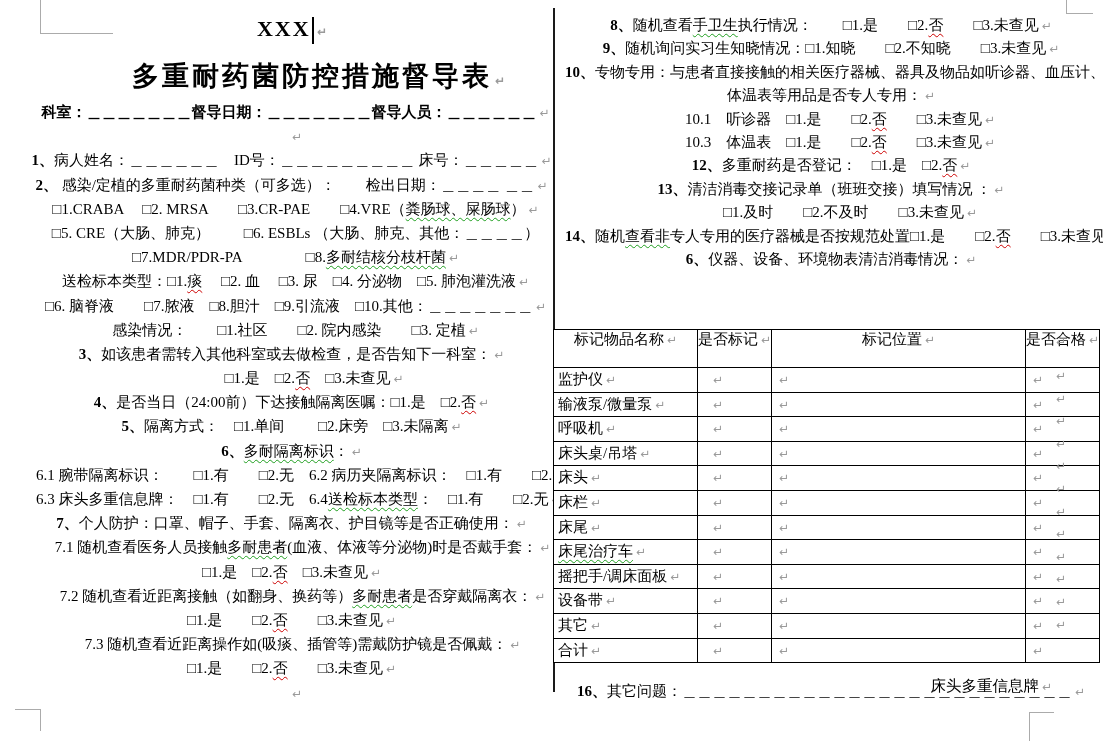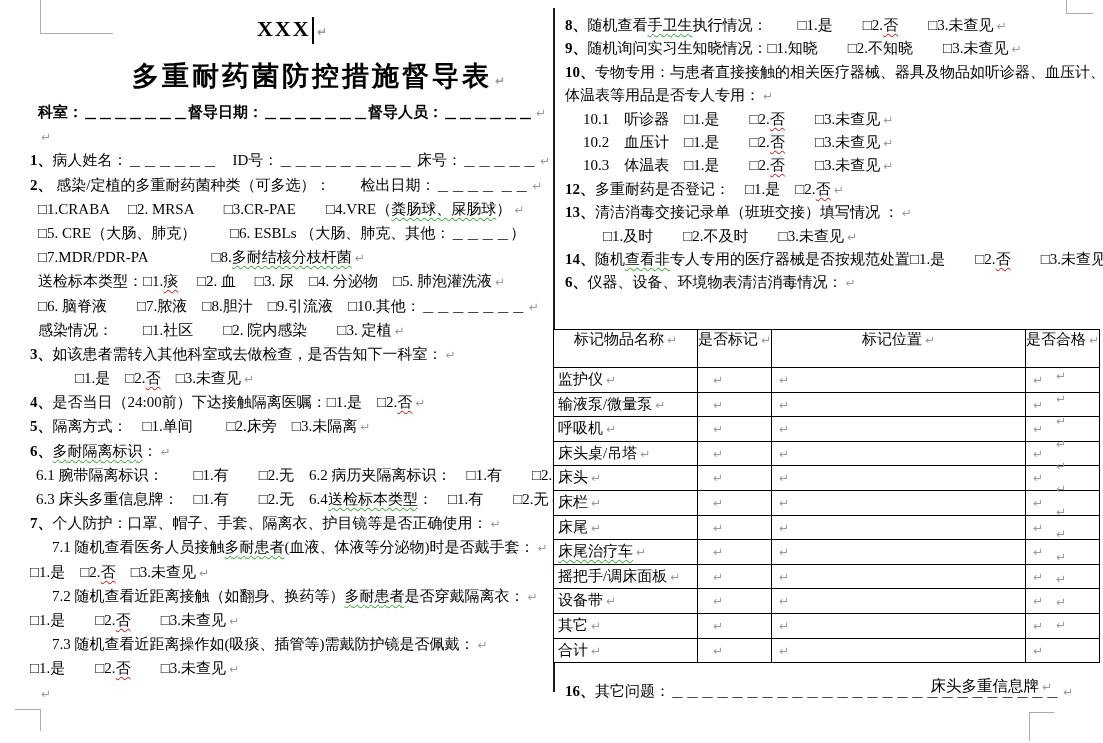--- a/index.html
+++ b/index.html
@@ -13,21 +13,21 @@
   .mark-tr{left:1066px;top:0;width:26px;height:13px;border-left:1px solid #ababab;border-bottom:1px solid #ababab;}
   .mark-bl{left:15px;top:709px;width:25px;height:21px;border-top:1px solid #ababab;border-right:1px solid #ababab;}
   .mark-br{left:1029px;top:712px;width:24px;height:28px;border-left:1px solid #ababab;border-top:1px solid #ababab;}
 
   .xxx-line{position:absolute;left:0;top:16px;width:586px;text-align:center;
             font-size:22px;font-weight:bold;letter-spacing:2px;}
   .caret{display:inline-block;width:2.5px;height:27px;background:#000;vertical-align:middle;margin-left:1px;}
   .doc-title{position:absolute;left:30px;top:58px;width:580px;text-align:center;
              font-size:27px;font-weight:bold;letter-spacing:3px;}
 
-  .col{position:absolute;font-size:15px;}
+  .col{position:absolute;font-size:15px;text-align:center;}
   #left-col{left:30px;top:100px;width:523px;}
   #left-col .fline{height:24.2px;line-height:24.2px;white-space:nowrap;}
   #right-col{left:565px;top:14px;width:532px;}
   #right-col .fline{height:23.4px;line-height:23.4px;white-space:nowrap;}
   #right-bottom{left:565px;top:646px;width:532px;font-size:15px;}
   #right-bottom .fline{height:23px;line-height:23px;white-space:nowrap;margin-top:34px;}
 
   .b{font-weight:bold;}
   .u-r{text-decoration:underline wavy #cc0000 1px;text-decoration-skip-ink:none;text-underline-offset:3px;}
   .u-g{text-decoration:underline wavy #1f9e1f 1px;text-decoration-skip-ink:none;text-underline-offset:3px;}
@@ -90,21 +90,20 @@
     </div>
 
   <div class="vdivider"></div>
 
   <div id="right-col" class="col">
       <div class="fline"><span class="b">8、</span><span>随机查看</span><span class="u-g">手卫生</span><span>执行情况：　　□1.是　　□2.</span><span class="u-r">否</span><span>　　□3.未查见</span><span class="pilcrow">↵</span></div>
       <div class="fline"><span class="b">9、</span><span>随机询问实习生知晓情况：□1.知晓　　□2.不知晓　　□3.未查见</span><span class="pilcrow">↵</span></div>
       <div class="fline"><span class="b">10、</span><span>专物专用：与患者直接接触的相关医疗器械、器具及物品如听诊器、血压计、</span></div>
       <div class="fline"><span>体温表等用品是否专人专用：</span><span class="pilcrow">↵</span></div>
       <div class="fline" style="padding-left: 18px;"><span>10.1　听诊器　□1.是　　□2.</span><span class="u-r">否</span><span>　　□3.未查见</span><span class="pilcrow">↵</span></div>
-      <div class="fline" style="padding-left: 18px;"><span>10.2　血压计　□1.是　　□2.</span><span class="u-r">否</span><span>　　□3.未查见</span><span class="pilcrow">↵</span></div>
       <div class="fline" style="padding-left: 18px;"><span>10.3　体温表　□1.是　　□2.</span><span class="u-r">否</span><span>　　□3.未查见</span><span class="pilcrow">↵</span></div>
       <div class="fline"><span class="b">12、</span><span>多重耐药是否登记：　□1.是　□2.</span><span class="u-r">否</span><span class="pilcrow">↵</span></div>
       <div class="fline"><span class="b">13、</span><span>清洁消毒交接记录单（班班交接）填写情况 ：</span><span class="pilcrow">↵</span></div>
       <div class="fline" style="padding-left: 38px;"><span>□1.及时　　□2.不及时　　□3.未查见</span><span class="pilcrow">↵</span></div>
       <div class="fline"><span class="b">14、</span><span>随机</span><span class="u-g">查看非</span><span>专人专用的医疗器械是否按规范处置□1.是　　□2.</span><span class="u-r">否</span><span>　　□3.未查见</span></div>
       <div class="fline"><span class="b">6、</span><span>仪器、设备、环境物表清洁消毒情况：</span><span class="pilcrow">↵</span></div>
     </div>
 
   <table id="mtable">
     <thead>

